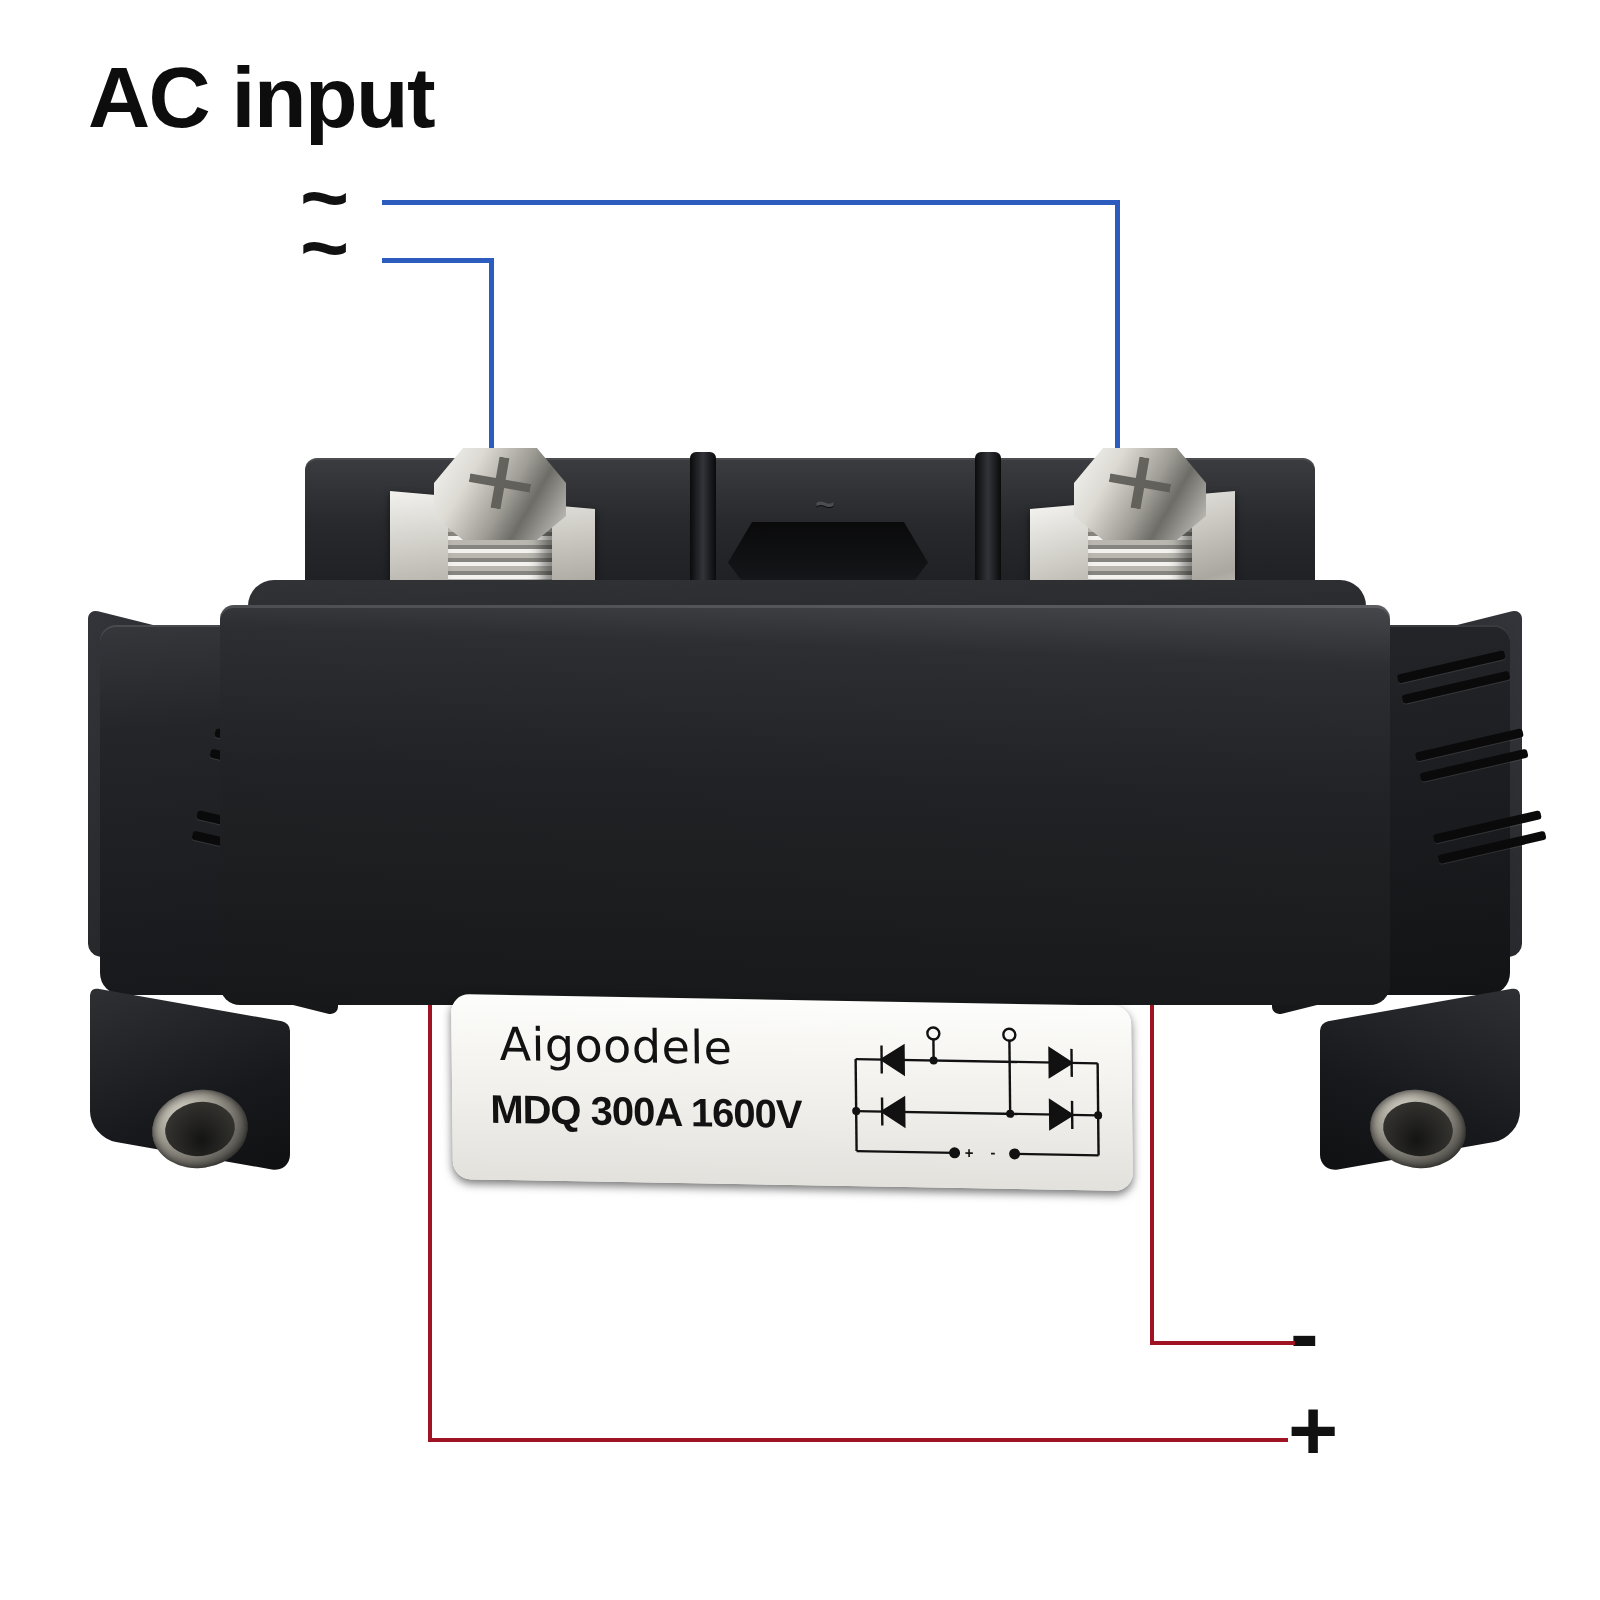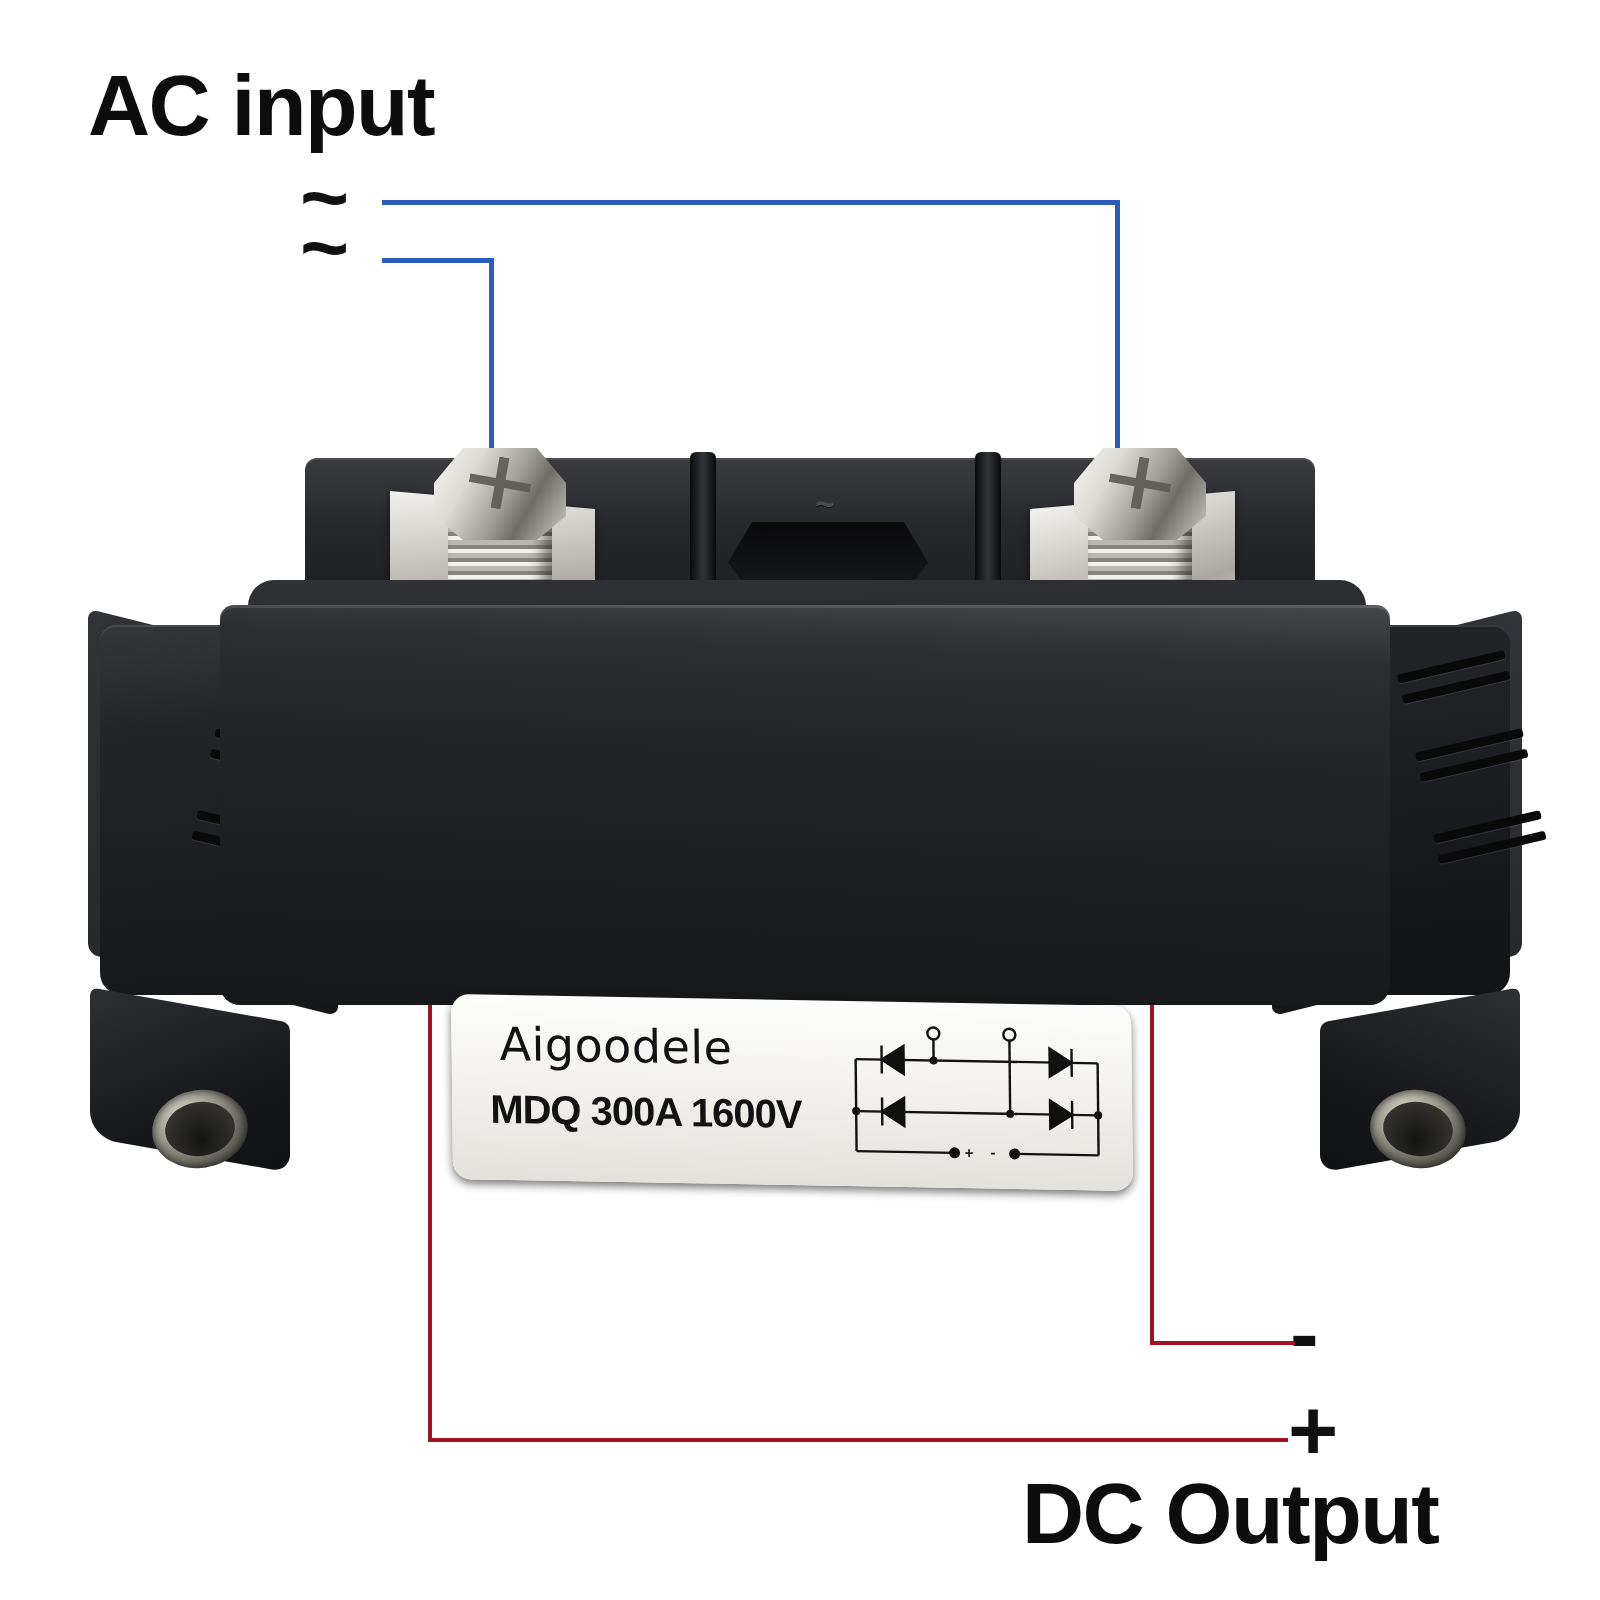--- a/index.html
+++ b/index.html
@@ -4,21 +4,21 @@
 <title>Bridge Rectifier Module Wiring Diagram</title>
 <style>
   html,body{margin:0;padding:0;background:#fff;}
   body{width:1600px;height:1600px;overflow:hidden;
        font-family:"Liberation Sans","DejaVu Sans",sans-serif;}
   #stage{position:relative;width:1600px;height:1600px;background:#ffffff;}
 
   
   .bigLabel{position:absolute;font-weight:bold;color:#0d0d0d;
             letter-spacing:-1.5px;line-height:1;white-space:nowrap;}
-  #ac-input-label{left:88px;top:62px;font-size:86px;}
+  #ac-input-label{left:88px;top:54px;font-size:86px;}
   #dc-output-label{left:1022px;top:1470px;font-size:86px;}
 
   .tilde{position:absolute;font-weight:bold;color:#111;line-height:0.7;
          white-space:nowrap;font-size:84px;}
   #tilde-top{left:300px;top:168px;}
   #tilde-bottom{left:300px;top:218px;}
 
   .sign{position:absolute;font-weight:bold;color:#111;line-height:1;
         white-space:nowrap;font-size:86px;}
   #minus-sign{left:1290px;top:1290px;}
@@ -172,21 +172,20 @@
      font-family:"Liberation Sans",sans-serif;}
   #schematic{position:absolute;left:390px;top:18px;width:270px;height:150px;}
 </style>
 </head>
 <body>
 
 <div id="stage">
 
   <div class="bigLabel" id="ac-input-label">AC input</div>
 
-  <div class="bigLabel" id="dc-output-label">DC Output</div>
 
   <div class="tilde" id="tilde-top">~</div>
 
   <div class="tilde" id="tilde-bottom">~</div>
 
   <div class="sign" id="minus-sign">-</div>
 
   <div class="sign" id="plus-sign">+</div>
 
   <div class="lead h blue" id="ac-line-1-h"></div>

